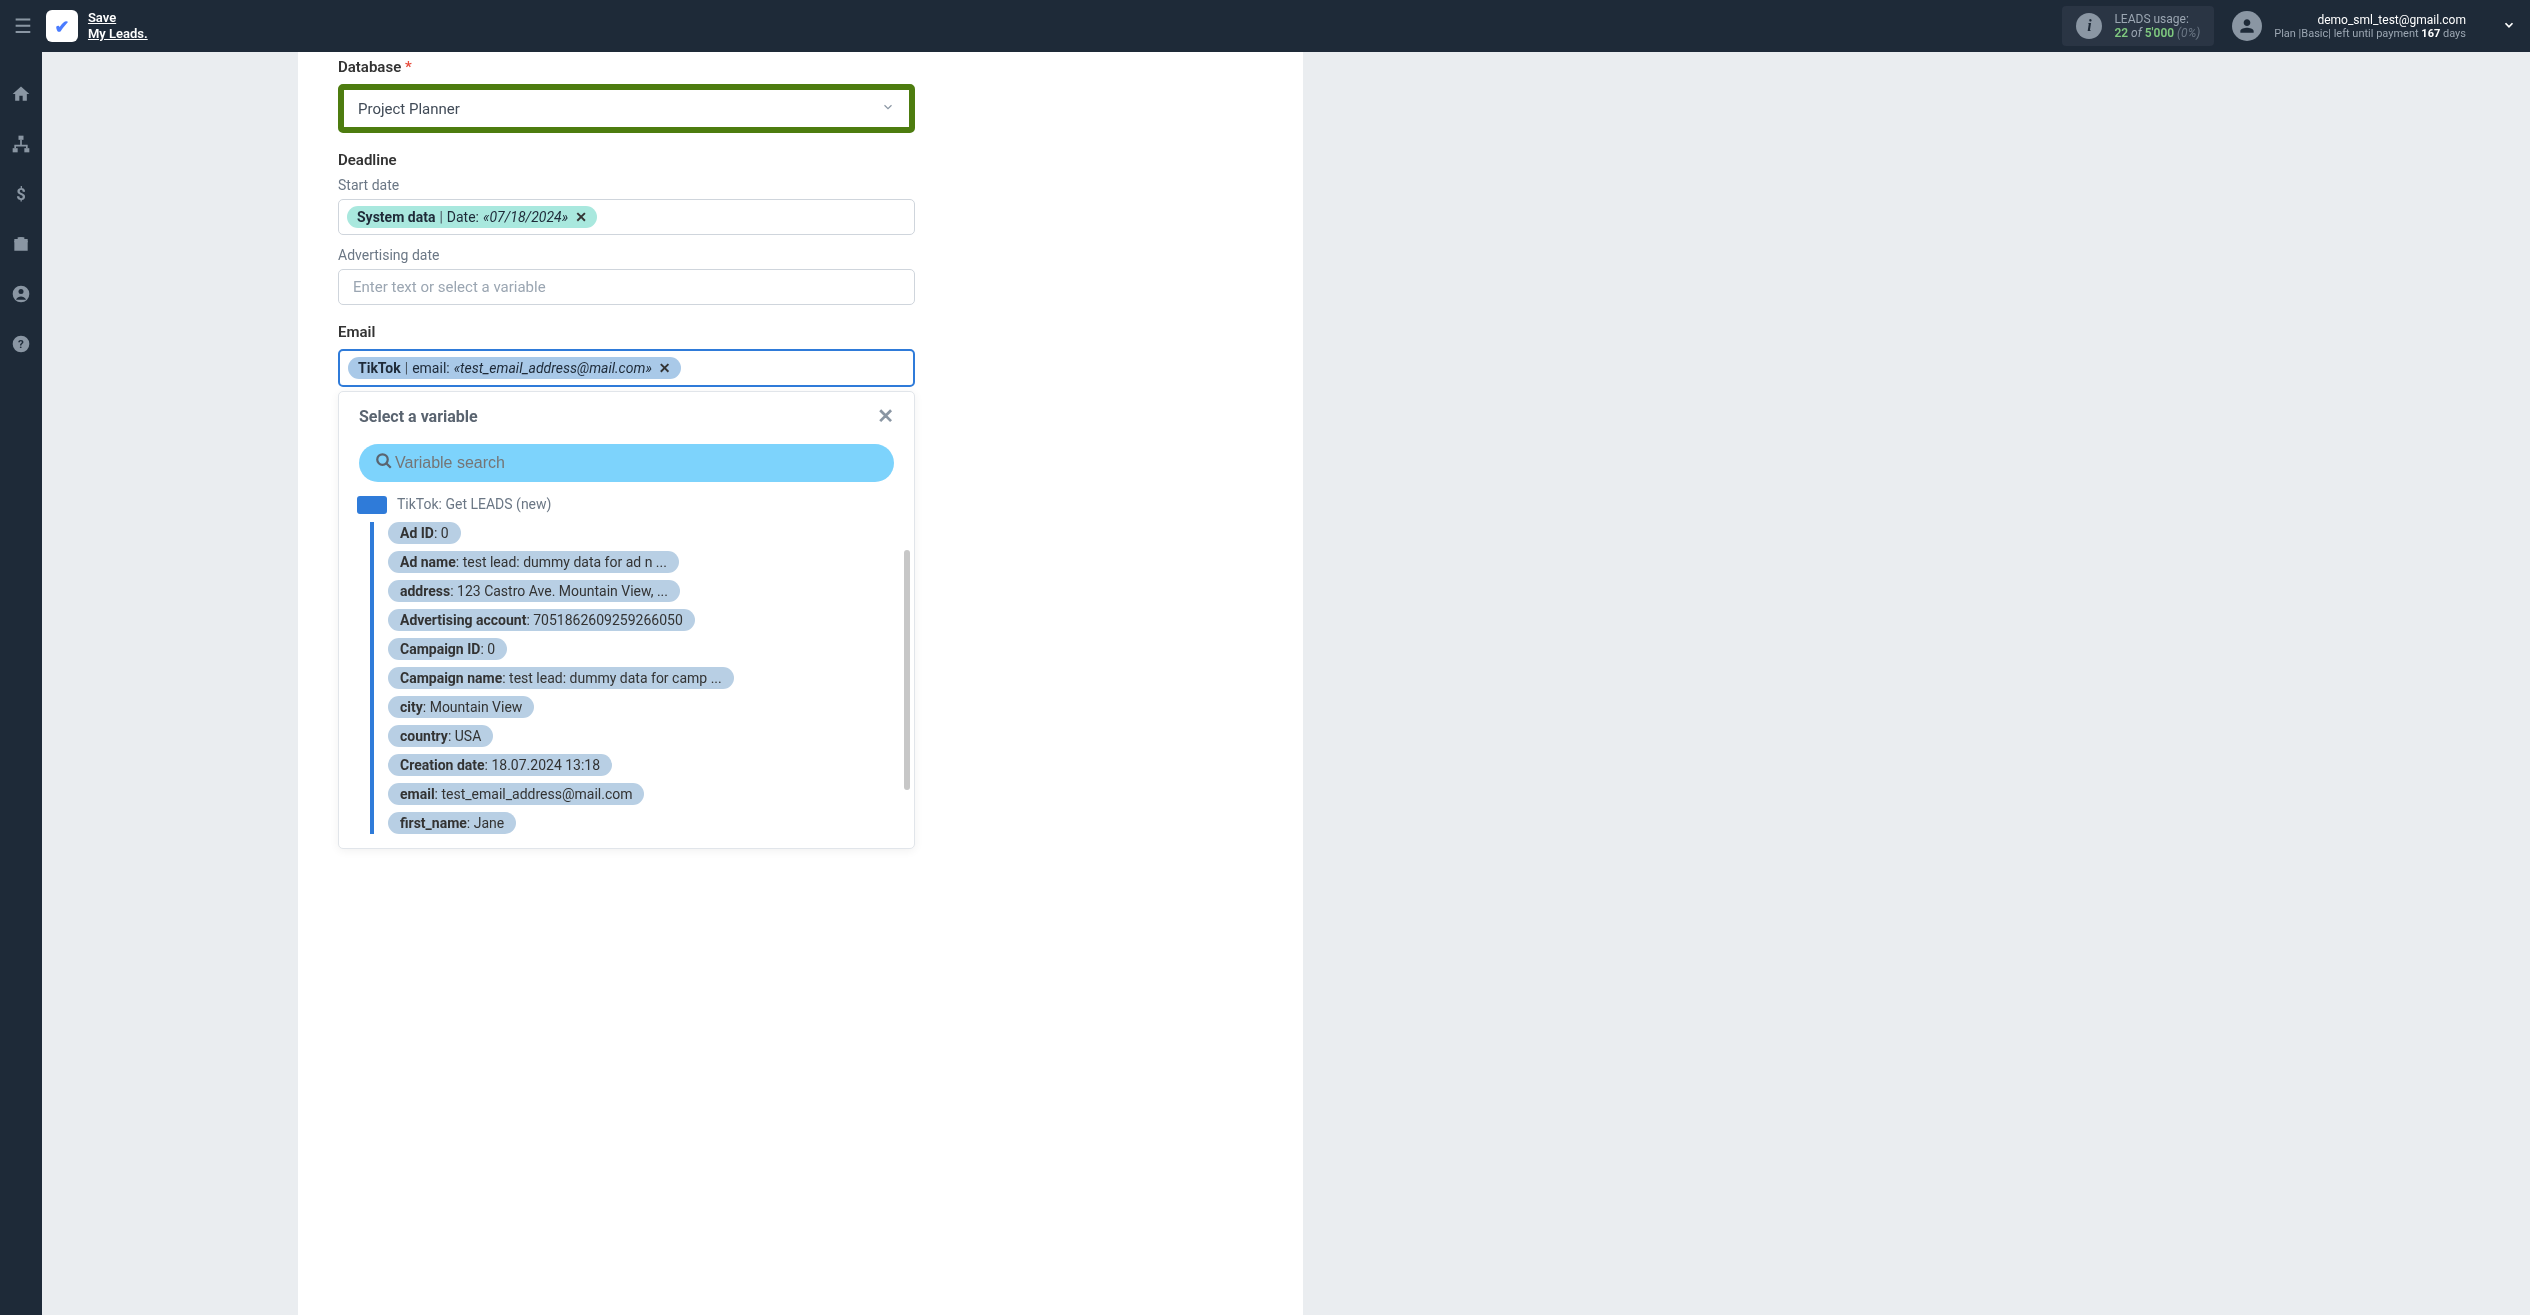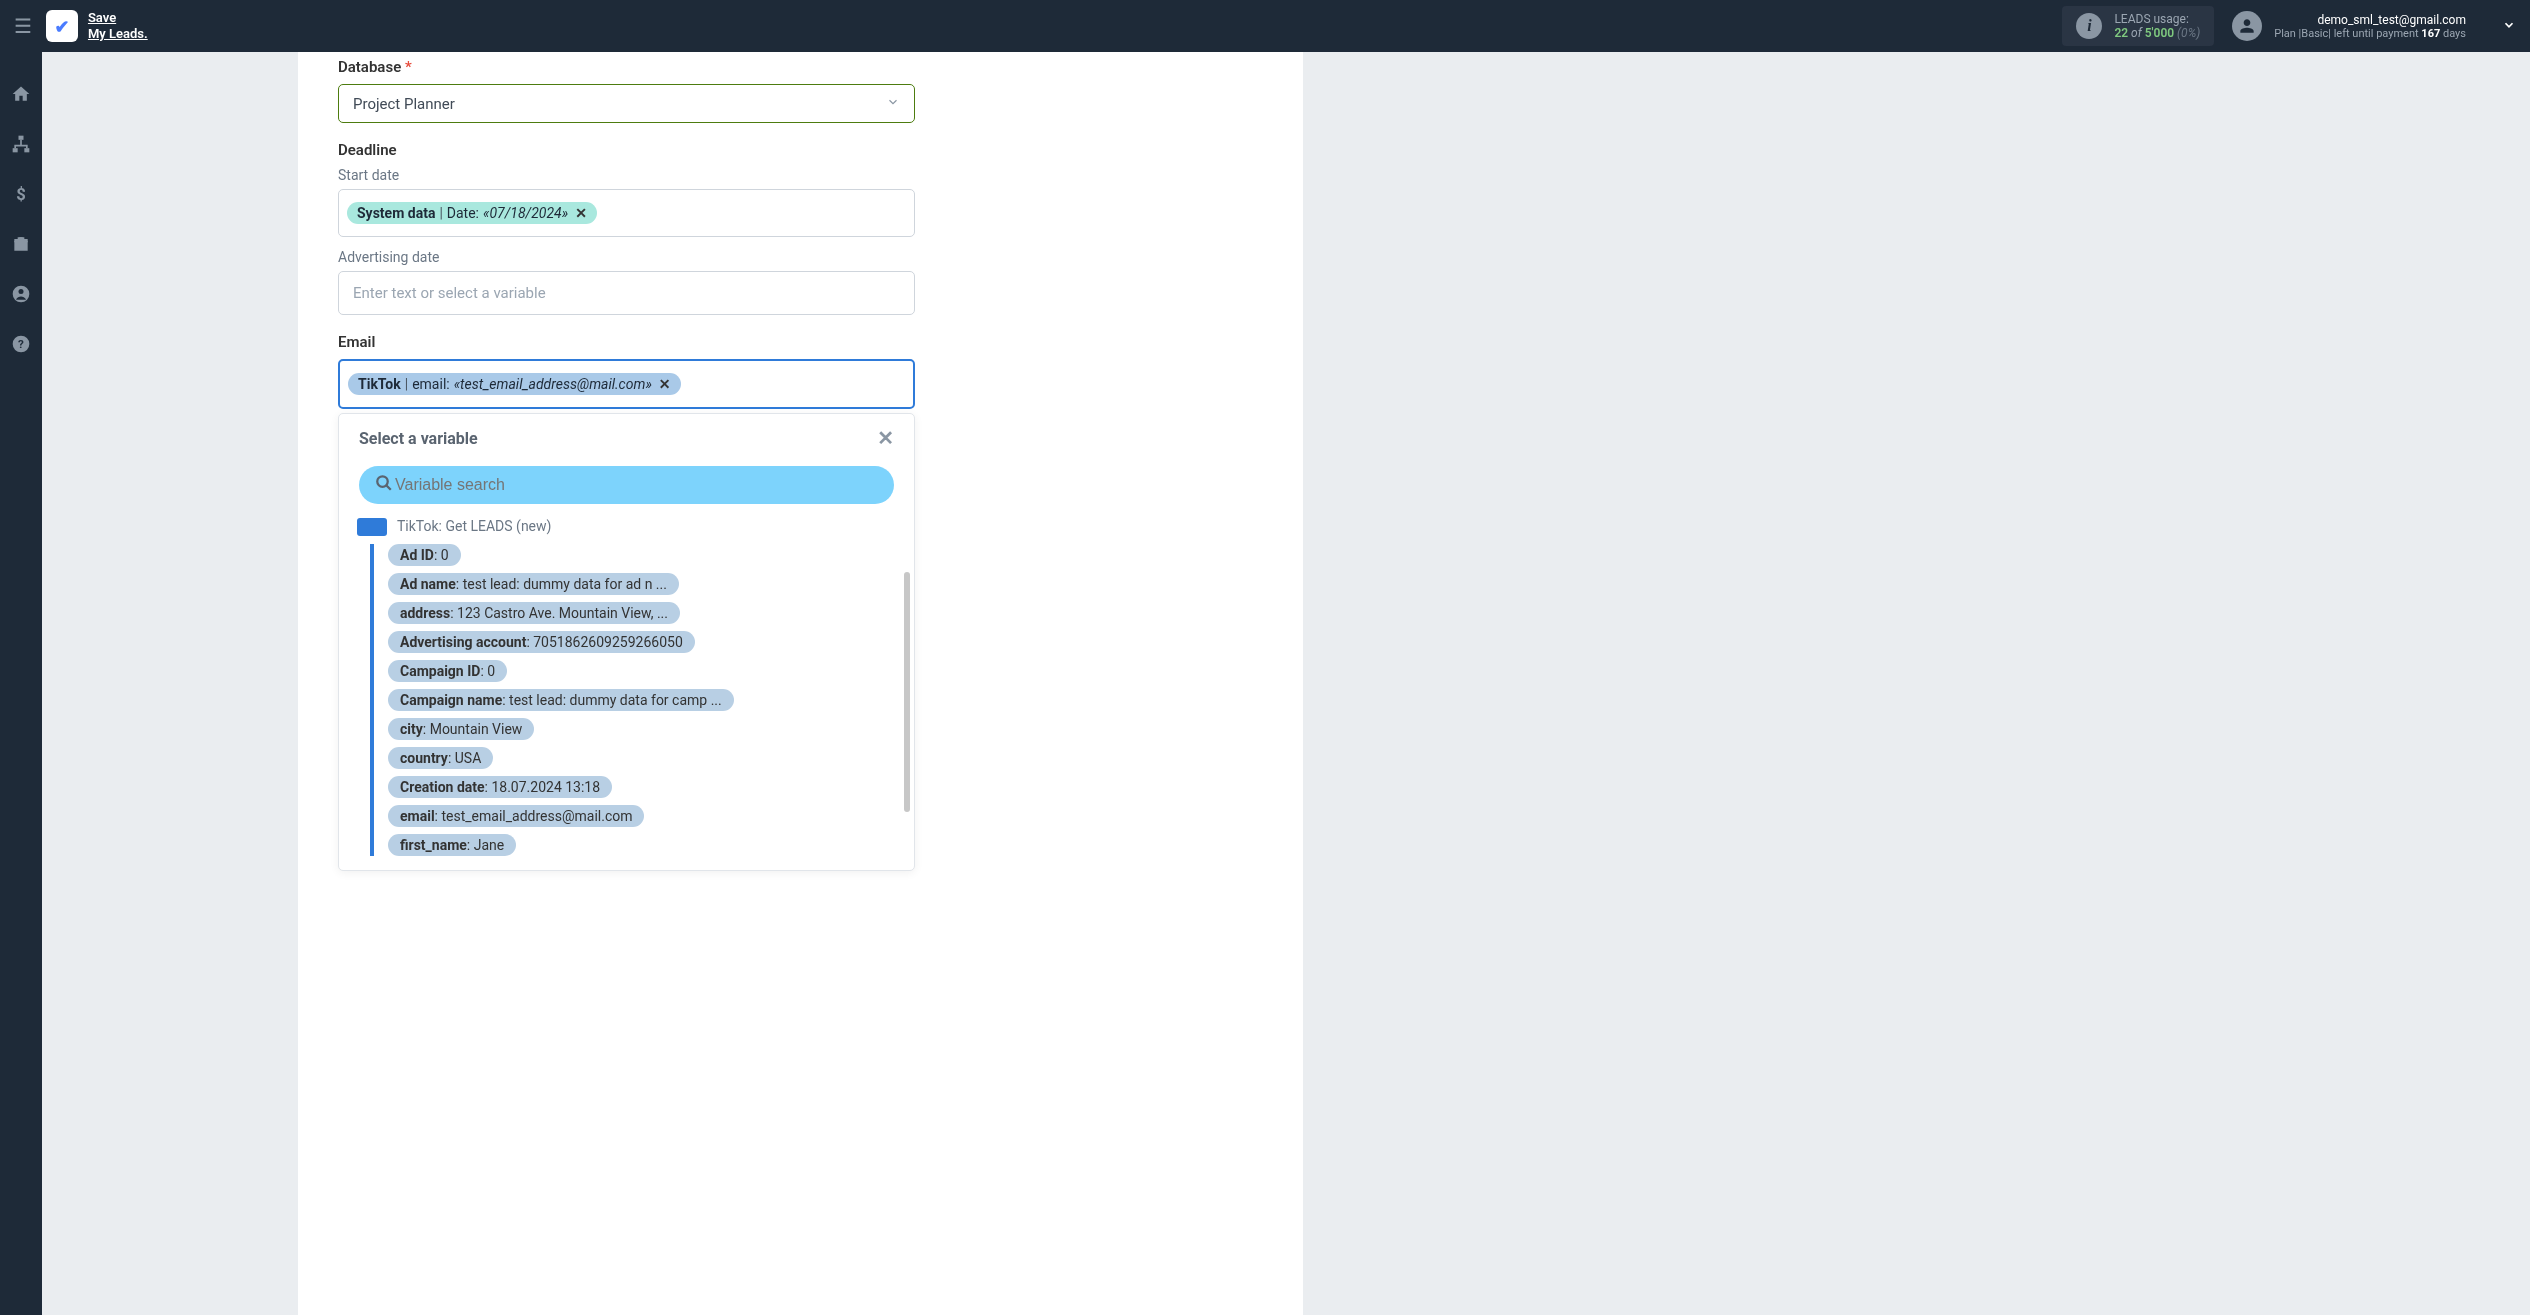--- a/index.html
+++ b/index.html
@@ -36,25 +36,25 @@
     
     .section-title { font-size: 19px; color: #333; margin-bottom: 20px; }
     .section-title .num { color: #555; }
     .section-title b { font-weight: 700; }
     
     .form-group { margin-bottom: 18px; }
     .form-label { font-size: 15px; color: #333; font-weight: 600; margin-bottom: 8px; display: block; }
     .required { color: #e74c3c; }
     .sub-label { font-size: 14px; color: #6b7785; margin-bottom: 6px; display: block; }
     
-    .select-box { border: 1px solid #4d7c0f; border-radius: 5px; padding: 9px 14px; display: flex; align-items: center; justify-content: space-between; background: #fff; cursor: pointer; max-width: 577px; }
+    .select-box { border: 6px solid #4d7c0f; border-radius: 5px; padding: 9px 14px; display: flex; align-items: center; justify-content: space-between; background: #fff; cursor: pointer; max-width: 577px; }
     .select-box .value { color: #414b57; font-size: 15px; }
     .select-box .chev { color: #8a96a3; }
     
-    .var-input { border: 1px solid #cfd5dc; border-radius: 5px; padding: 12px 8px; display: flex; align-items: center; flex-wrap: wrap; gap: 4px; max-width: 577px; min-height: 36px; background: #fff; }
+    .var-input { border: 1px solid #cfd5dc; border-radius: 5px; padding: 6px 8px; display: flex; align-items: center; flex-wrap: wrap; gap: 4px; max-width: 577px; min-height: 36px; background: #fff; }
     .var-input.active { border: 2px solid #2f7bd9; }
     .var-input .placeholder { color: #9ba6b2; font-size: 15px; padding-left: 6px; }
     
     .token { border-radius: 14px; padding: 3px 10px; font-size: 14px; display: inline-flex; align-items: center; gap: 4px; }
     .token-teal { background: #a9e8de; color: #1e2a38; }
     .token-blue { background: #a9c9e8; color: #1e2a38; }
     .token b { font-weight: 700; }
     .token .sep { color: #4a5560; }
     .token i { font-style: italic; }
     .token .remove { font-weight: 700; cursor: pointer; margin-left: 3px; color: #333; }

